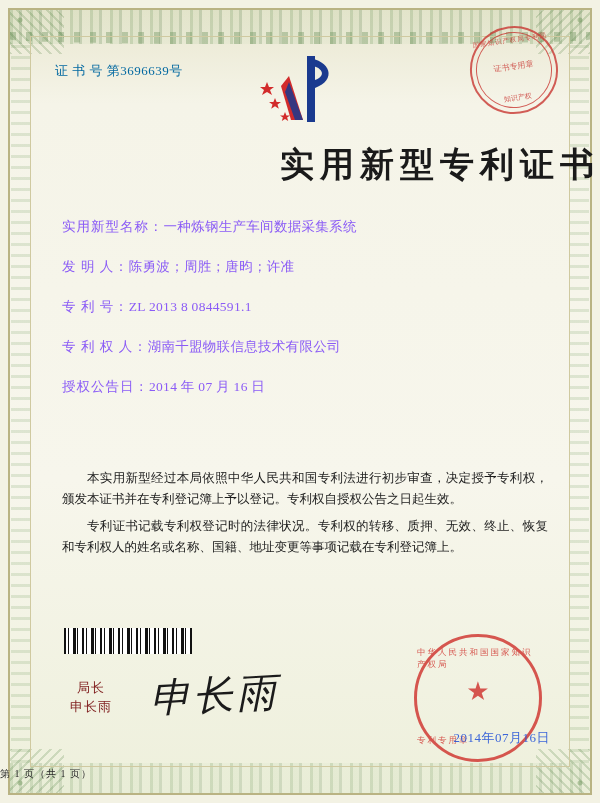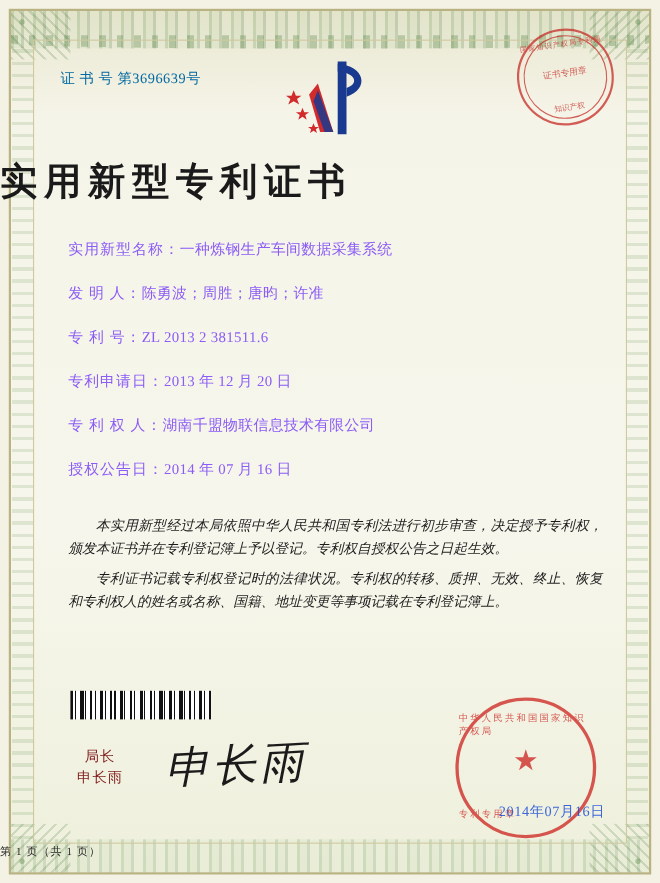--- a/index.html
+++ b/index.html
@@ -143,21 +143,21 @@
   }
   .logo-inner {
     position: relative;
     width: 110px; height: 76px;
     margin: 0 auto;
   }
 
   .title {
     position: absolute;
     left: 0; right: 0; top: 142px;
-    text-align: left;
+    text-align: right;
     font-size: 34px;
     font-weight: bold;
     letter-spacing: 6px;
     color: #1a1a1a;
     font-family: "Liberation Serif", "DejaVu Serif", serif;
   }
 
   .fields {
     position: absolute;
     left: 62px; right: 50px; top: 218px;
@@ -178,21 +178,20 @@
     letter-spacing: .3px;
   }
 
   .body-text {
     position: absolute;
     left: 62px; right: 52px; top: 468px;
     font-size: 12.5px;
     line-height: 21px;
     color: #1c1c1c;
     text-align: justify;
-    font-style: italic;
   }
   .body-text p {
     margin: 0 0 6px 0;
     text-indent: 25px;
   }
 
   
   .barcode {
     position: absolute;
     left: 64px; top: 628px;
@@ -317,24 +316,21 @@
   <div class="title">实用新型专利证书</div>
 
   <div class="fields">
     <div class="field-row">
       <span class="field-label">实用新型名称：</span><span class="field-value">一种炼钢生产车间数据采集系统</span>
     </div>
     <div class="field-row">
       <span class="field-label">发  明  人：</span><span class="field-value">陈勇波；周胜；唐昀；许准</span>
     </div>
     <div class="field-row">
-      <span class="field-label">专  利  号：</span><span class="field-value">ZL 2013 2 381511.6</span>
-    </div>
-    <div class="field-row">
-      <span class="field-label">专利申请日：</span><span class="field-value">2013 年 12 月 20 日</span>
+      <span class="field-label">专  利  号：</span><span class="field-value">ZL 2013 8 0844591.1</span>
     </div>
     <div class="field-row">
       <span class="field-label">专 利 权 人：</span><span class="field-value">湖南千盟物联信息技术有限公司</span>
     </div>
     <div class="field-row">
       <span class="field-label">授权公告日：</span><span class="field-value">2014 年 07 月 16 日</span>
     </div>
   </div>
 
   <div class="body-text">

